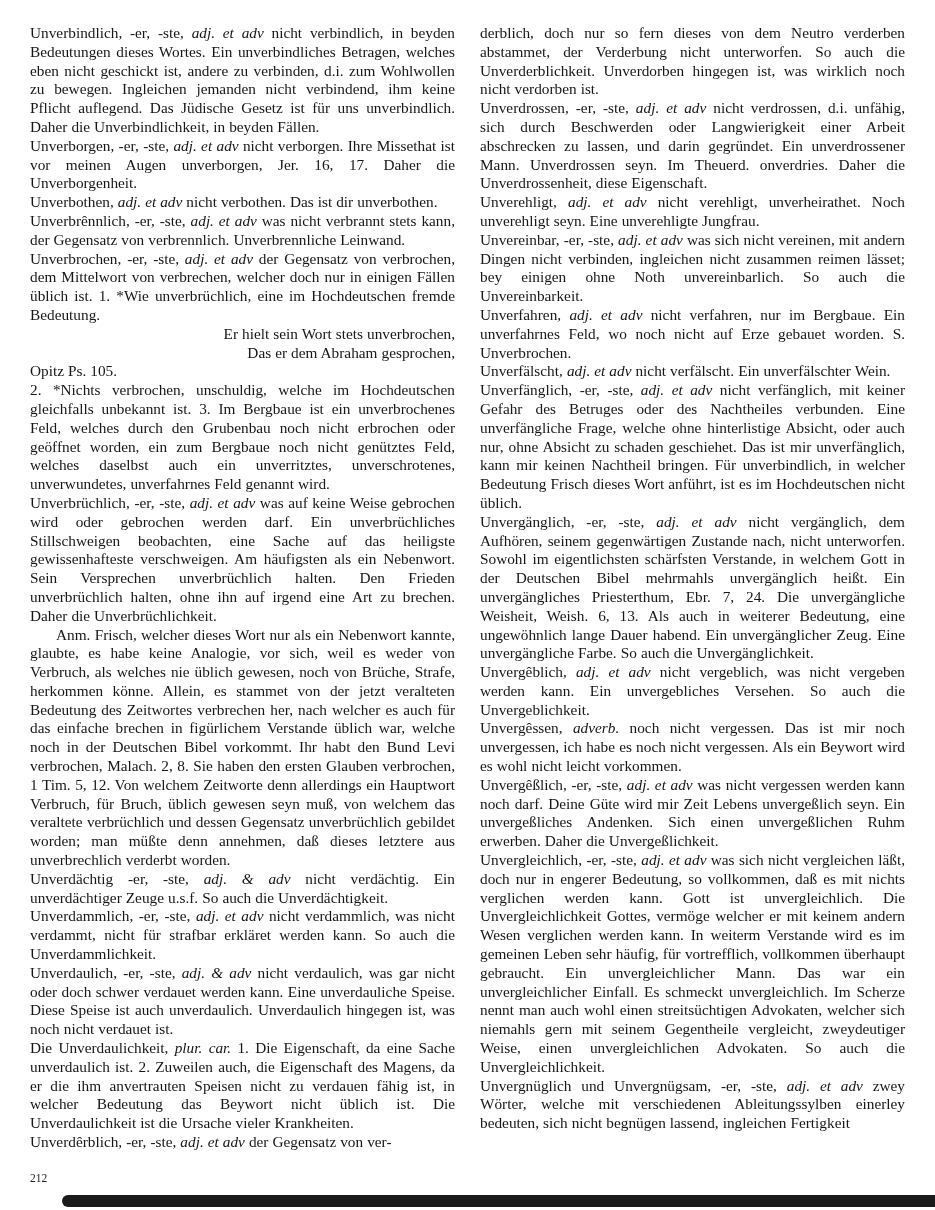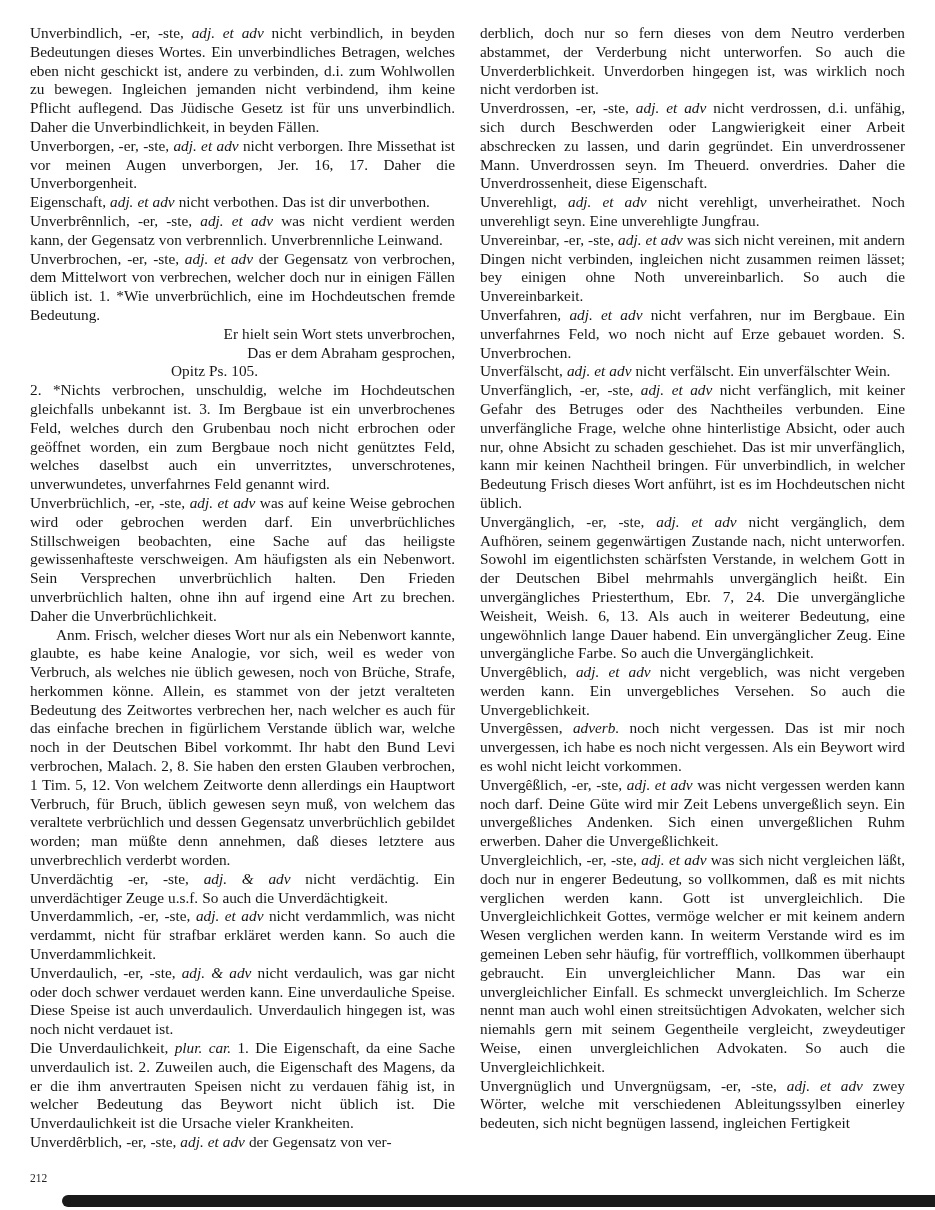--- a/index.html
+++ b/index.html
@@ -29,21 +29,21 @@
     font-size: 15.3px;
     line-height: 18.8px;
     text-align: justify;
     word-spacing: 0.2px;
   }
   .para.verse {
     text-align: right;
     text-indent: 26px;
   }
   .para.attribution {
-    text-align: center;
+    text-align: left;
     padding-right: 56px;
   }
   .para.indent {
     text-indent: 26px;
   }
   .para b { font-weight: normal; }
   .para i { font-style: italic; }
   .footer-pageno {
     position: absolute;
     left: 30px;
@@ -62,22 +62,22 @@
   }
 </style>
 </head>
 <body>
 
 <div class="page">
   <div class="columns">
     <div class="column">
         <p class="para normal"><b>Unverbindlich</b><span>, -er, -ste, </span><i>adj. et adv</i><span> nicht verbindlich, in beyden Bedeutungen dieses Wortes. Ein unverbindliches Betragen, welches eben nicht geschickt ist, andere zu verbinden, d.i. zum Wohlwollen zu bewegen. Ingleichen jemanden nicht verbindend, ihm keine Pflicht auflegend. Das Jüdische Gesetz ist für uns unverbindlich. Daher die Unverbindlichkeit, in beyden Fällen.</span></p>
         <p class="para normal"><b>Unverborgen</b><span>, -er, -ste, </span><i>adj. et adv</i><span> nicht verborgen. Ihre Missethat ist vor meinen Augen unverborgen, Jer. 16, 17. Daher die Unverborgenheit.</span></p>
-        <p class="para normal"><b>Eigenschaft</b><span>, </span><i>adj. et adv</i><span> nicht verbothen. Das ist dir unverbothen.</span></p>
-        <p class="para normal"><b>Unverbrênnlich</b><span>, -er, -ste, </span><i>adj. et adv</i><span> was nicht verdient werden kann, der Gegensatz von verbrennlich. Unverbrennliche Leinwand.</span></p>
+        <p class="para normal"><b>Unverbothen</b><span>, </span><i>adj. et adv</i><span> nicht verbothen. Das ist dir unverbothen.</span></p>
+        <p class="para normal"><b>Unverbrênnlich</b><span>, -er, -ste, </span><i>adj. et adv</i><span> was nicht verbrannt stets kann, der Gegensatz von verbrennlich. Unverbrennliche Leinwand.</span></p>
         <p class="para normal"><b>Unverbrochen</b><span>, -er, -ste, </span><i>adj. et adv</i><span> der Gegensatz von verbrochen, dem Mittelwort von verbrechen, welcher doch nur in einigen Fällen üblich ist. 1. *Wie unverbrüchlich, eine im Hochdeutschen fremde Bedeutung.</span></p>
         <p class="para verse"><span>Er hielt sein Wort stets unverbrochen,</span></p>
         <p class="para verse"><span>Das er dem Abraham gesprochen,</span></p>
         <p class="para attribution"><span>Opitz Ps. 105.</span></p>
         <p class="para normal"><span>2. *Nichts verbrochen, unschuldig, welche im Hochdeutschen gleichfalls unbekannt ist. 3. Im Bergbaue ist ein unverbrochenes Feld, welches durch den Grubenbau noch nicht erbrochen oder geöffnet worden, ein zum Bergbaue noch nicht genütztes Feld, welches daselbst auch ein unverritztes, unverschrotenes, unverwundetes, unverfahrnes Feld genannt wird.</span></p>
         <p class="para normal"><b>Unverbrüchlich</b><span>, -er, -ste, </span><i>adj. et adv</i><span> was auf keine Weise gebrochen wird oder gebrochen werden darf. Ein unverbrüchliches Stillschweigen beobachten, eine Sache auf das heiligste gewissenhafteste verschweigen. Am häufigsten als ein Nebenwort. Sein Versprechen unverbrüchlich halten. Den Frieden unverbrüchlich halten, ohne ihn auf irgend eine Art zu brechen. Daher die Unverbrüchlichkeit.</span></p>
         <p class="para indent"><span>Anm. Frisch, welcher dieses Wort nur als ein Nebenwort kannte, glaubte, es habe keine Analogie, vor sich, weil es weder von Verbruch, als welches nie üblich gewesen, noch von Brüche, Strafe, herkommen könne. Allein, es stammet von der jetzt veralteten Bedeutung des Zeitwortes verbrechen her, nach welcher es auch für das einfache brechen in figürlichem Verstande üblich war, welche noch in der Deutschen Bibel vorkommt. Ihr habt den Bund Levi verbrochen, Malach. 2, 8. Sie haben den ersten Glauben verbrochen, 1 Tim. 5, 12. Von welchem Zeitworte denn allerdings ein Hauptwort Verbruch, für Bruch, üblich gewesen seyn muß, von welchem das veraltete verbrüchlich und dessen Gegensatz unverbrüchlich gebildet worden; man müßte denn annehmen, daß dieses letztere aus unverbrechlich verderbt worden.</span></p>
         <p class="para normal"><b>Unverdächtig</b><span> -er, -ste, </span><i>adj. &amp; adv</i><span> nicht verdächtig. Ein unverdächtiger Zeuge u.s.f. So auch die Unverdächtigkeit.</span></p>
         <p class="para normal"><b>Unverdammlich</b><span>, -er, -ste, </span><i>adj. et adv</i><span> nicht verdammlich, was nicht verdammt, nicht für strafbar erkläret werden kann. So auch die Unverdammlichkeit.</span></p>
         <p class="para normal"><b>Unverdaulich</b><span>, -er, -ste, </span><i>adj. &amp; adv</i><span> nicht verdaulich, was gar nicht oder doch schwer verdauet werden kann. Eine unverdauliche Speise. Diese Speise ist auch unverdaulich. Unverdaulich hingegen ist, was noch nicht verdauet ist.</span></p>

